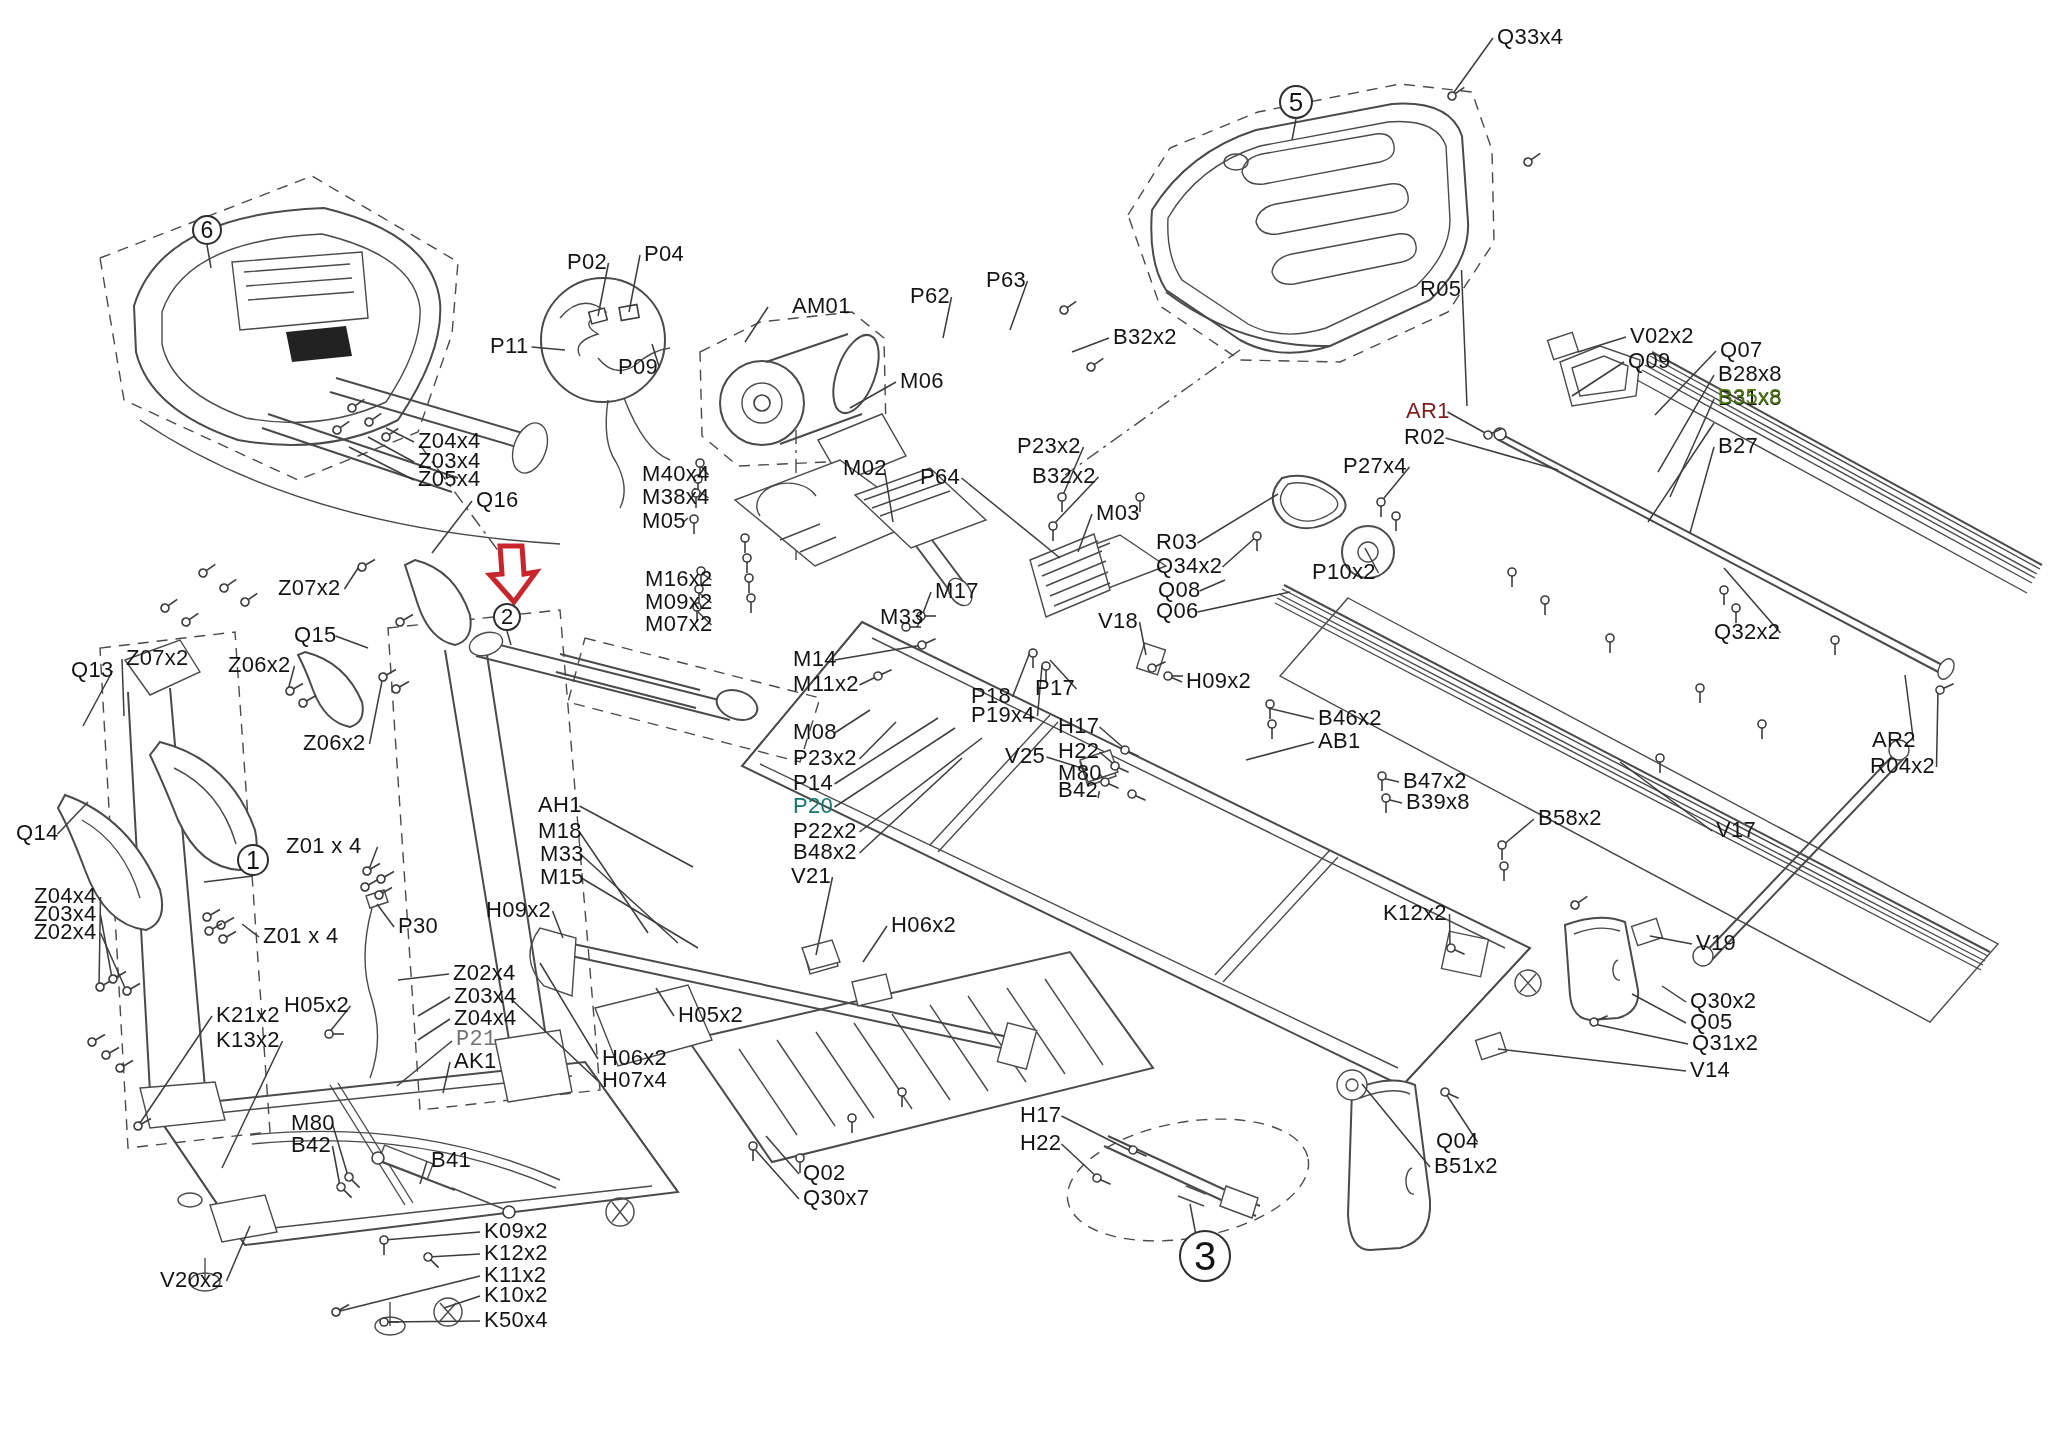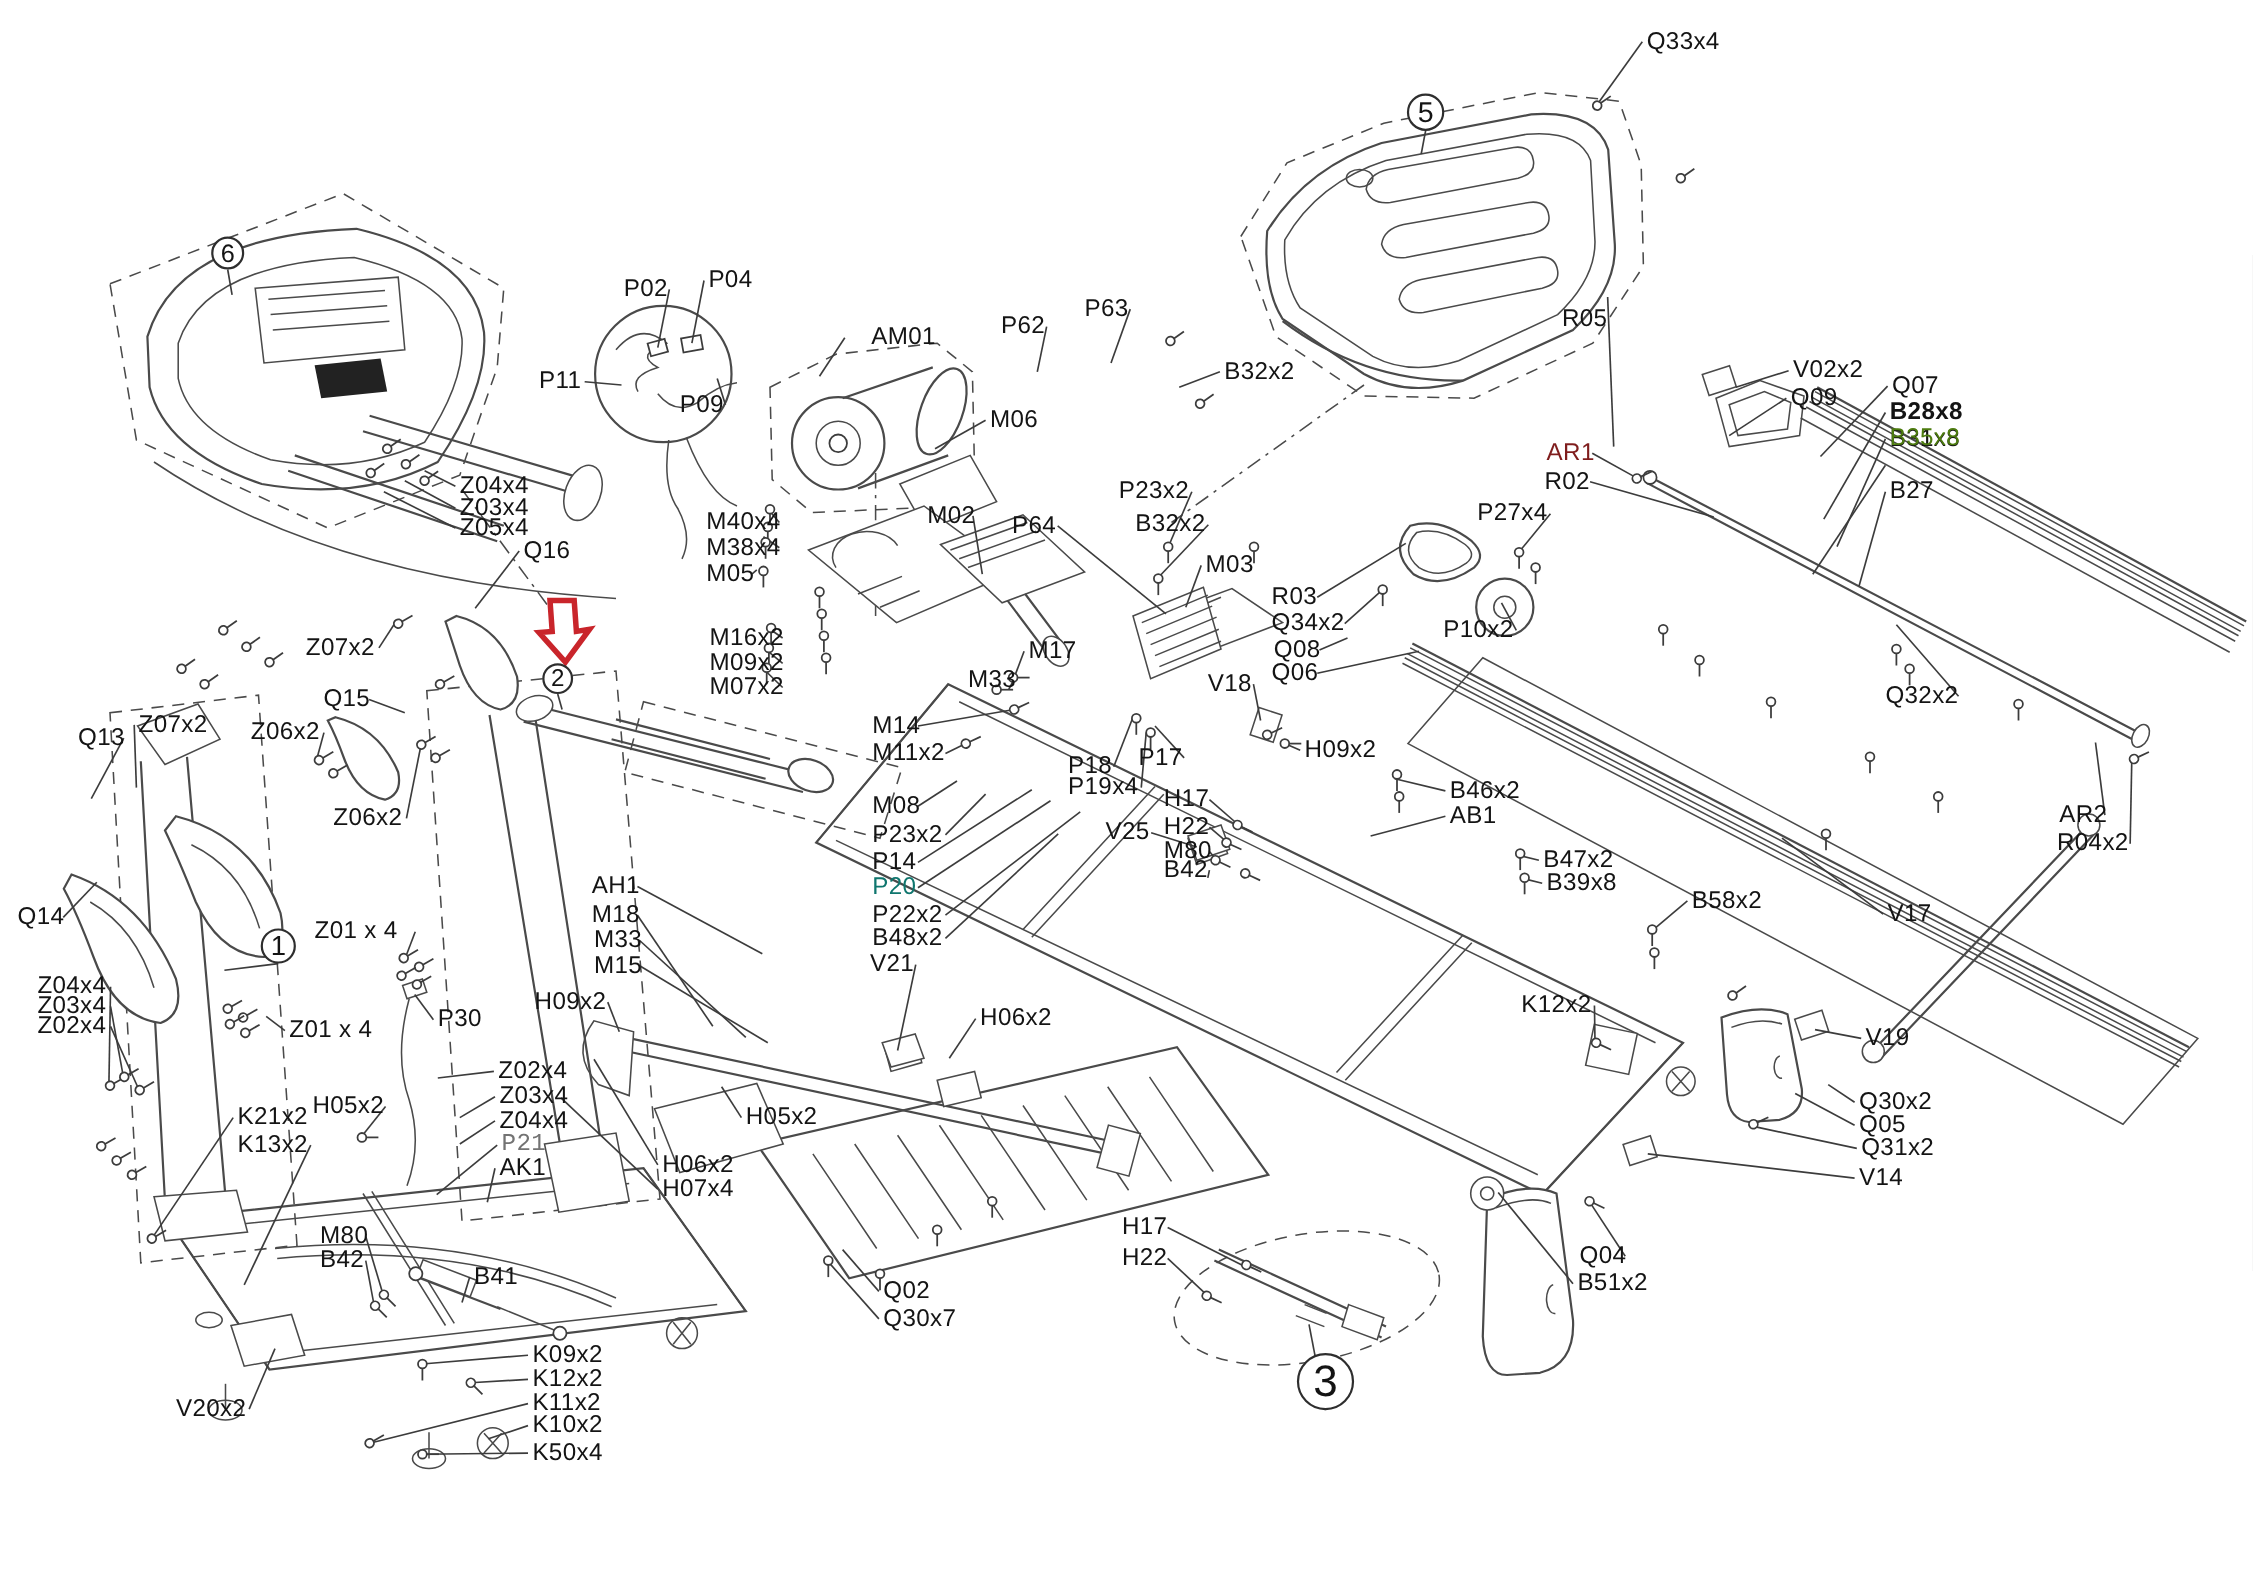--- a/index.html
+++ b/index.html
@@ -734,21 +734,21 @@
       <div class="label" style="left: 618px; top: 368px; color: rgb(20, 20, 20);">P09</div>
       <div class="label" style="left: 772px; top: 307px; color: rgb(20, 20, 20); margin-left: 20px;">AM01</div>
       <div class="label" style="left: 900px; top: 382px; color: rgb(20, 20, 20);">M06</div>
       <div class="label" style="left: 910px; top: 297px; color: rgb(20, 20, 20);">P62</div>
       <div class="label" style="left: 986px; top: 281px; color: rgb(20, 20, 20);">P63</div>
       <div class="label" style="left: 1113px; top: 338px; color: rgb(20, 20, 20);">B32x2</div>
       <div class="label" style="left: 1420px; top: 270px; color: rgb(20, 20, 20); margin-top: 20px;">R05</div>
       <div class="label" style="left: 1630px; top: 337px; color: rgb(20, 20, 20);">V02x2</div>
       <div class="label" style="left: 1628px; top: 362px; color: rgb(20, 20, 20);">Q09</div>
       <div class="label" style="left: 1720px; top: 351px; color: rgb(20, 20, 20);">Q07</div>
-      <div class="label" style="left: 1718px; top: 375px; color: rgb(20, 20, 20); font-weight: bold;">B28x8</div>
+      <div class="label" style="left: 1718px; top: 375px; color: rgb(20, 20, 20);">B28x8</div>
       <div class="label" style="left: 1718px; top: 399px; color: rgb(20, 20, 20);">B31x8</div>
       <div class="label" style="left: 1718px; top: 398px; color: #4d7c0f;">B35x8</div>
       <div class="label" style="left: 1718px; top: 447px; color: rgb(20, 20, 20);">B27</div>
       <div class="label" style="left: 1406px; top: 412px; color: #7f1d1d;">AR1</div>
       <div class="label" style="left: 1404px; top: 438px; color: rgb(20, 20, 20);">R02</div>
       <div class="label" style="left: 1343px; top: 467px; color: rgb(20, 20, 20);">P27x4</div>
       <div class="label" style="left: 1156px; top: 543px; color: rgb(20, 20, 20);">R03</div>
       <div class="label" style="left: 1156px; top: 567px; color: rgb(20, 20, 20);">Q34x2</div>
       <div class="label" style="left: 1158px; top: 591px; color: rgb(20, 20, 20);">Q08</div>
       <div class="label" style="left: 1156px; top: 612px; color: rgb(20, 20, 20);">Q06</div>

